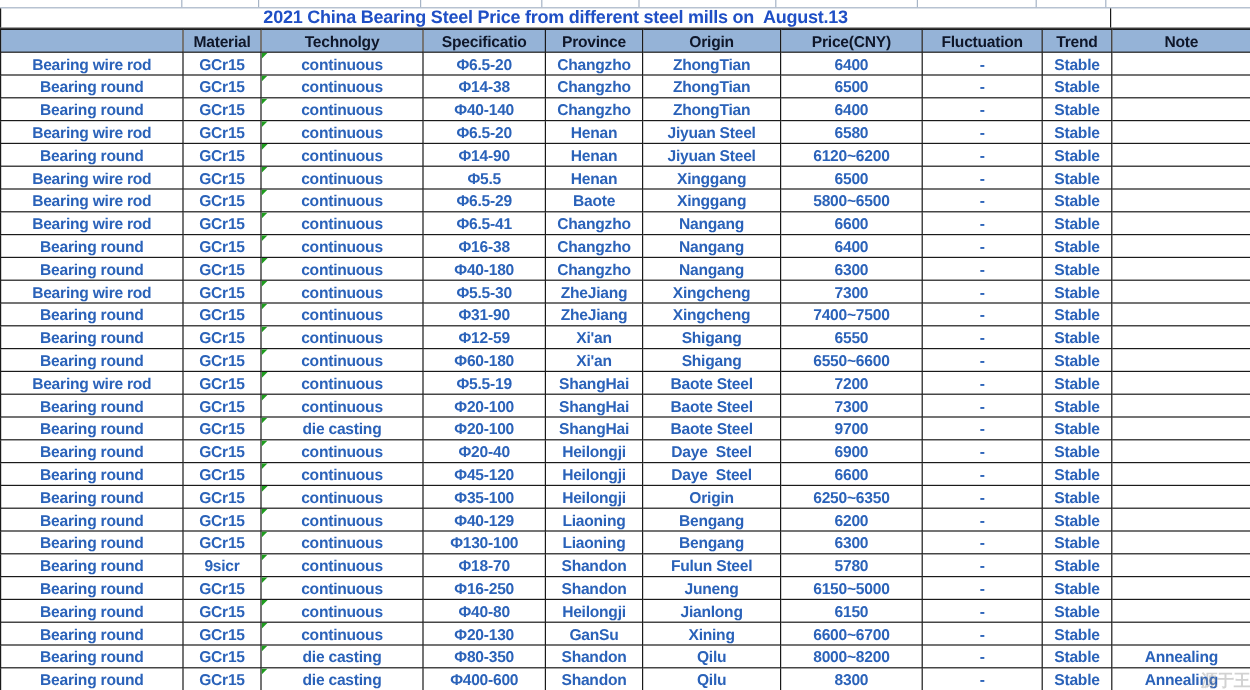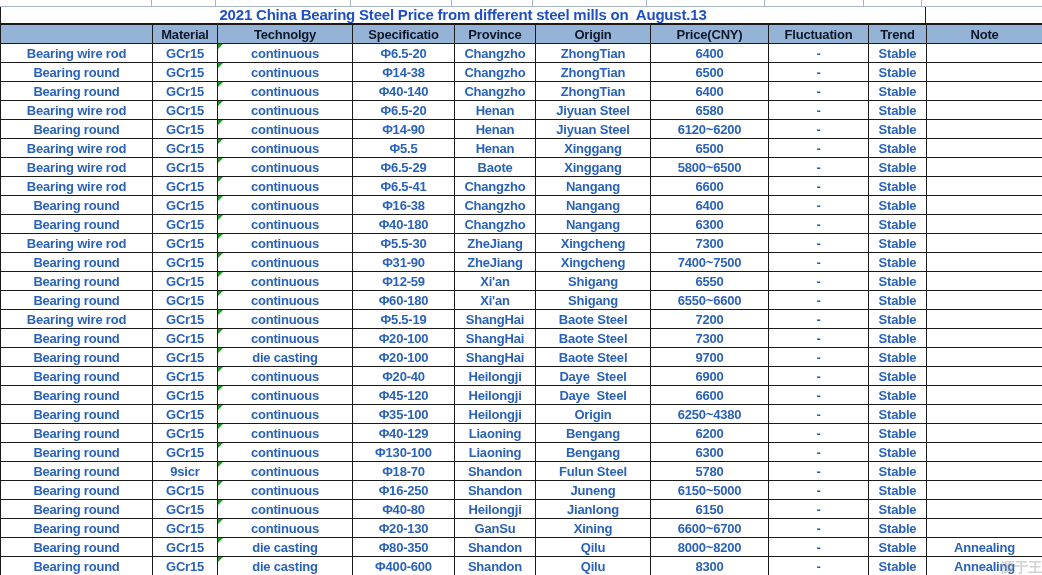--- a/index.html
+++ b/index.html
@@ -328,21 +328,21 @@
     <td><span>Stable</span></td>
     <td><span></span></td>
   </tr>
         <tr>
     <td><span>Bearing round</span></td>
     <td><span>GCr15</span></td>
     <td><span class="flag"></span><span>continuous</span></td>
     <td><span>Φ35-100</span></td>
     <td><span>Heilongji</span></td>
     <td><span>Origin</span></td>
-    <td><span>6250~4380</span></td>
+    <td><span>6250~6350</span></td>
     <td><span>-</span></td>
     <td><span>Stable</span></td>
     <td><span></span></td>
   </tr>
         <tr>
     <td><span>Bearing round</span></td>
     <td><span>GCr15</span></td>
     <td><span class="flag"></span><span>continuous</span></td>
     <td><span>Φ40-129</span></td>
     <td><span>Liaoning</span></td>

